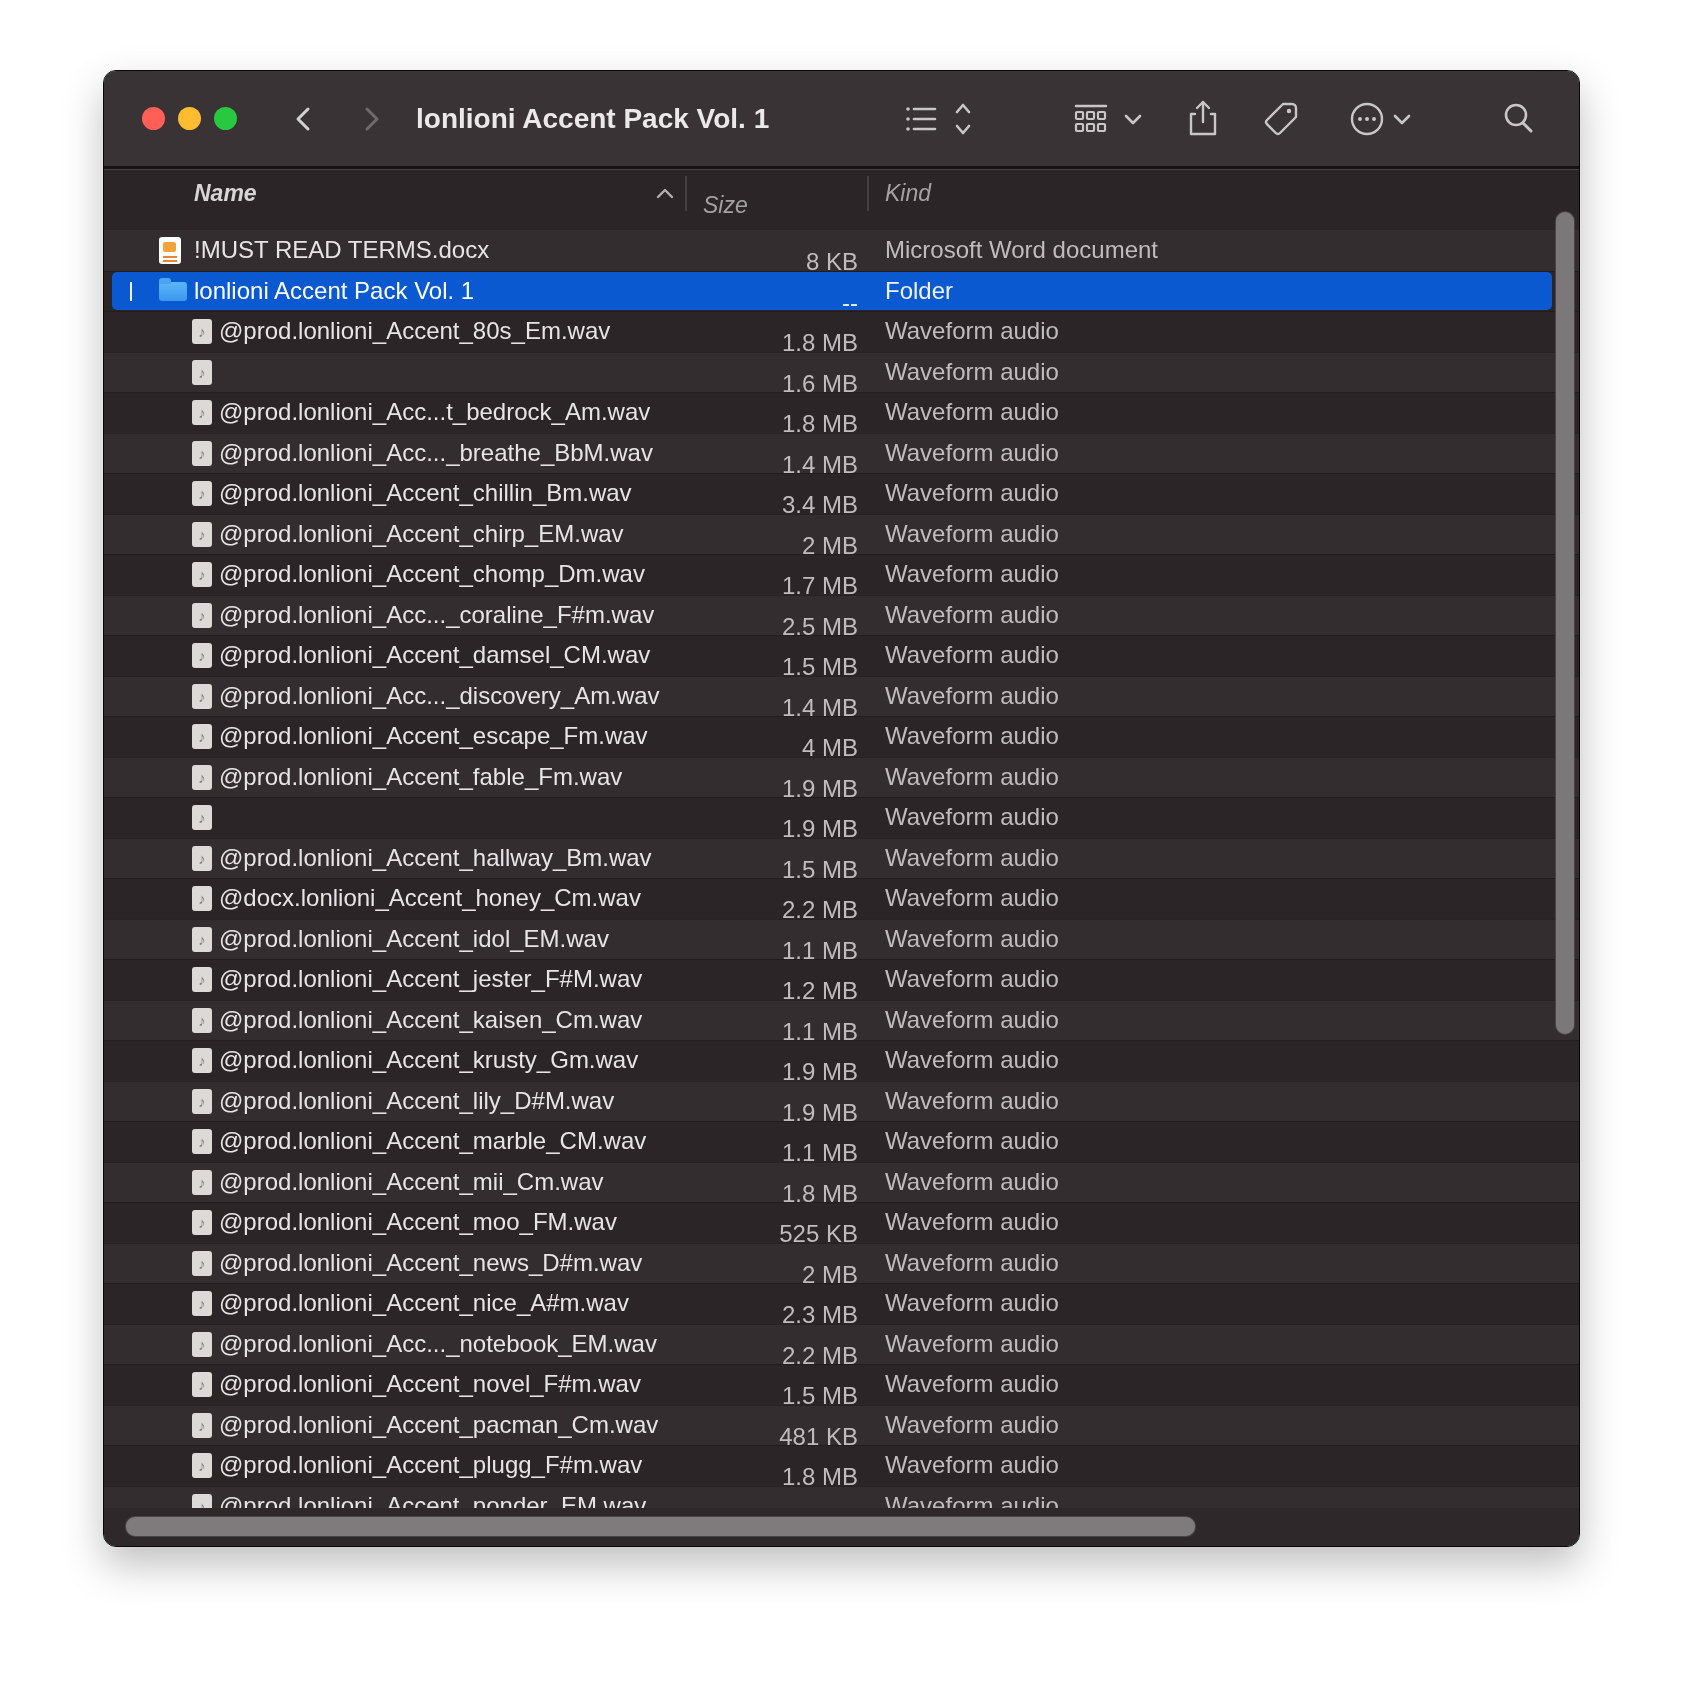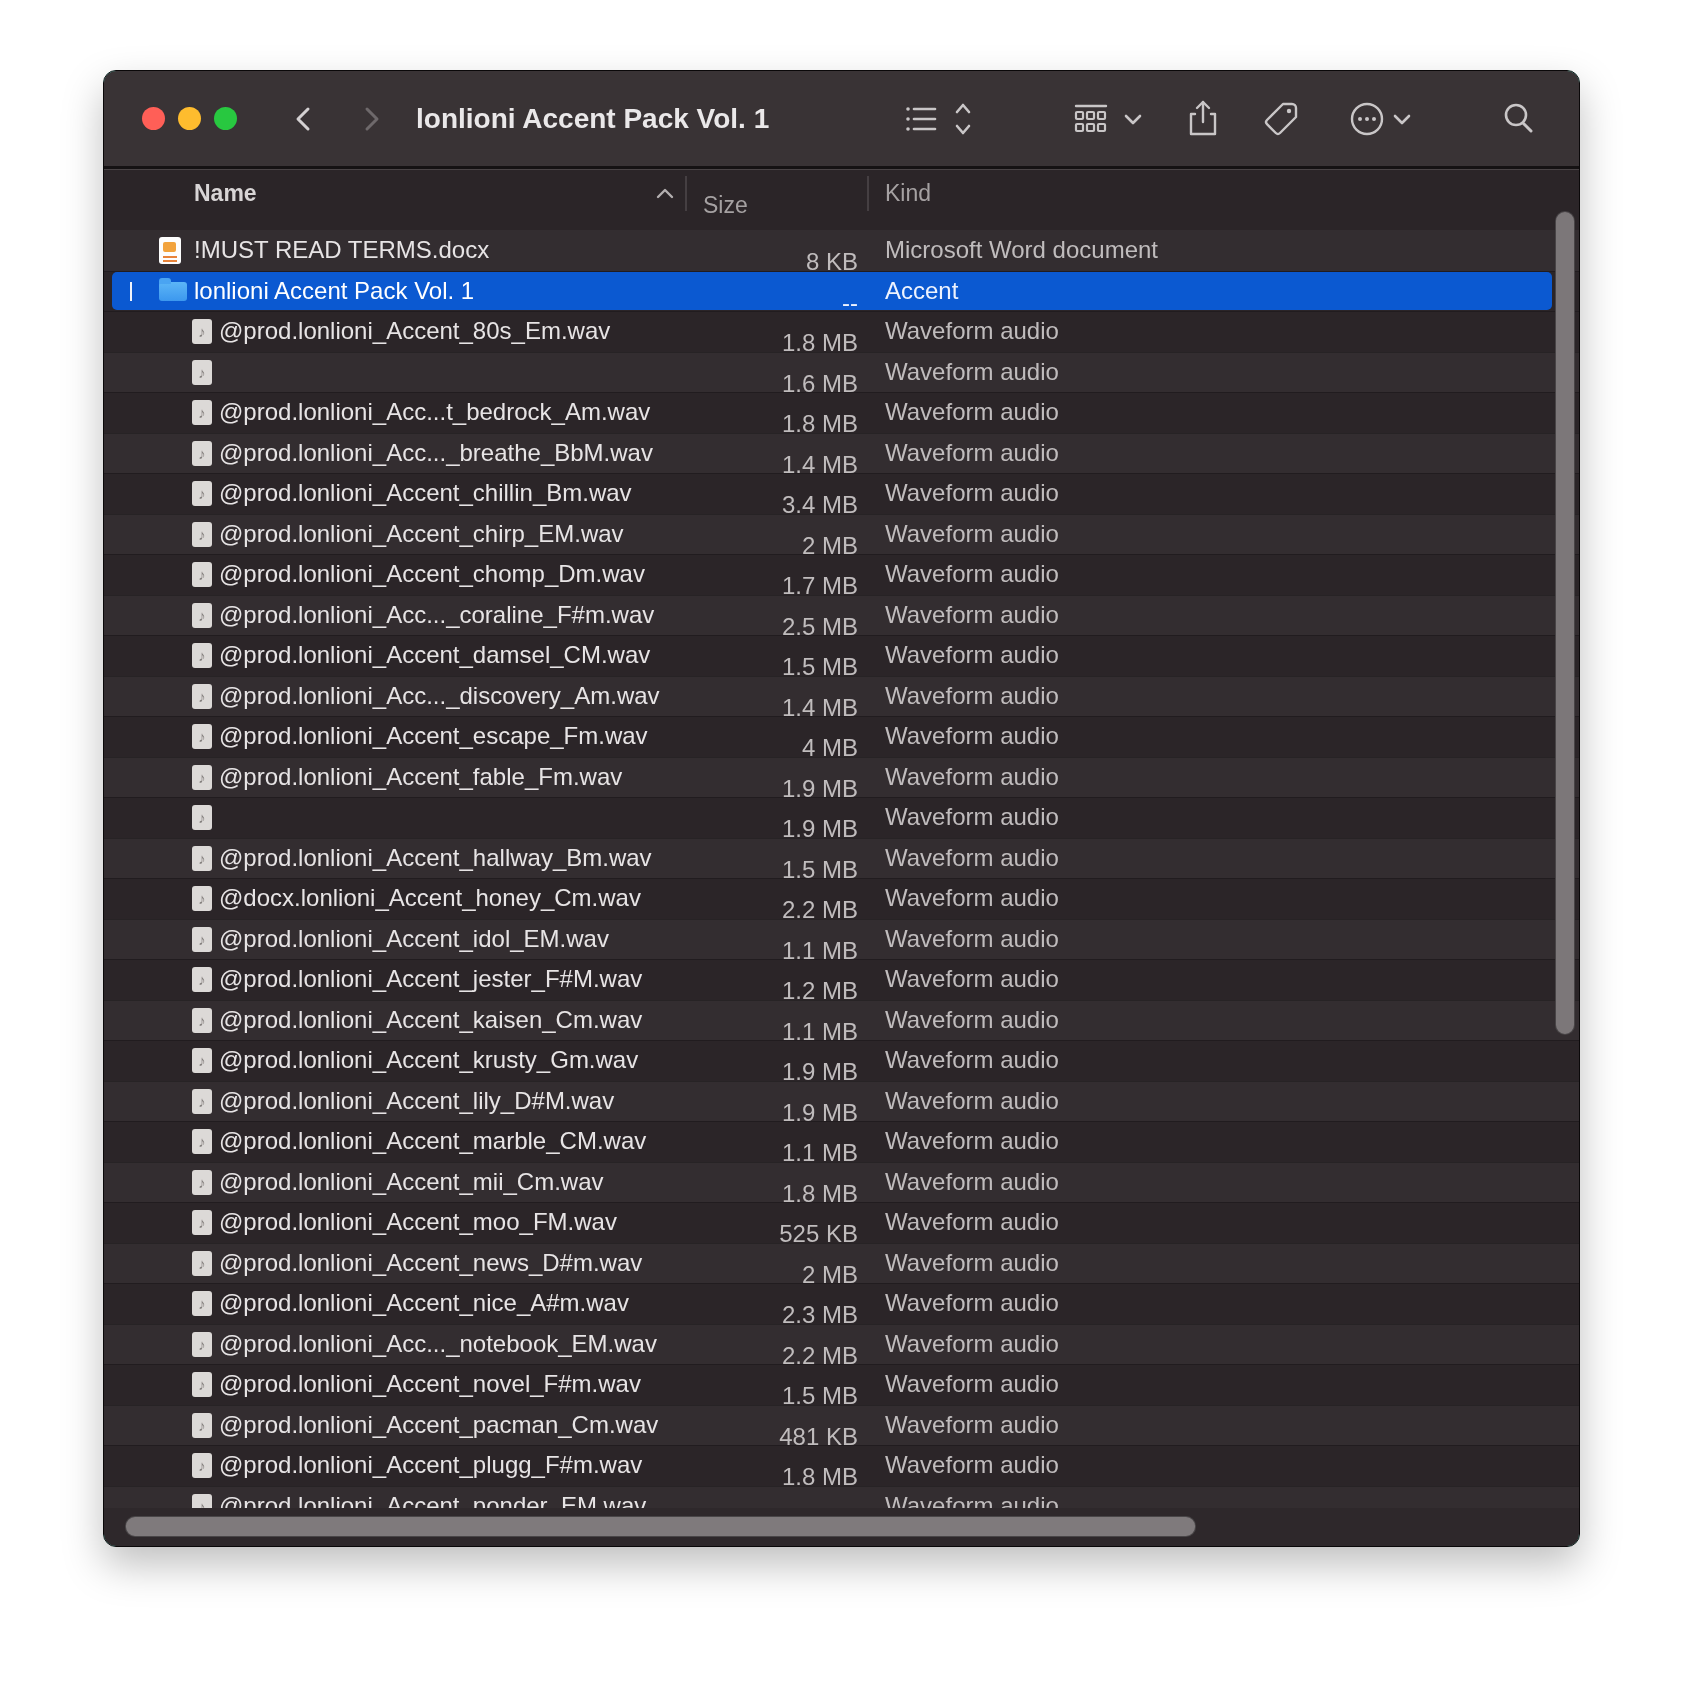--- a/index.html
+++ b/index.html
@@ -24,21 +24,21 @@
   .tl.green{left:110px;background:#28c840;}
   .tbtn{position:absolute;top:26px;width:44px;height:44px;display:flex;align-items:center;justify-content:center;}
   .tbtn svg{display:block;}
   .win-title{
     position:absolute;left:312px;top:0;height:95px;line-height:95px;
     font-size:28px;font-weight:700;color:#eae8e9;white-space:nowrap;
   }
   
   .colheader{
     position:absolute;left:0;top:98px;right:0;height:47px;background:#2b2528;
-    border-top:1px solid #4a4446;border-bottom:7px solid #ef4444;
+    border-top:1px solid #4a4446;border-bottom:7px solid #ef4444;font-style:italic;
   }
   .colheader .h-name{position:absolute;left:90px;top:0;line-height:47px;font-size:23px;font-weight:600;color:#d8d5d6;}
   .colheader .h-size{position:absolute;left:599px;top:0;line-height:47px;font-size:23px;color:#a5a1a2;margin-top:12px;}
   .colheader .h-kind{position:absolute;left:781px;top:0;line-height:47px;font-size:23px;color:#a5a1a2;}
   .h-sep{position:absolute;top:6px;bottom:6px;width:2px;background:#453f42;}
   .h-sep.s1{left:581px;} .h-sep.s2{left:763px;}
   .sort-caret{position:absolute;left:550px;top:16px;}
   
   .list{position:absolute;left:0;top:145px;right:0;height:1292px;overflow:hidden;}
   .spacer{height:14px;background:#2b2528;}
@@ -188,21 +188,21 @@
   <div class="row light">
     <span class="cell cell-name lvl1">!MUST READ TERMS.docx</span>
     <span class="cell cell-size">8 KB</span>
     <span class="cell cell-kind">Microsoft Word document</span>
   <span class="ficon icon-docx"></span>
       </div>
       <div class="row dark selected">
         <span class="selfill"></span>
     <span class="cell cell-name lvl1">lonlioni Accent Pack Vol. 1</span>
     <span class="cell cell-size">--</span>
-    <span class="cell cell-kind">Accent</span>
+    <span class="cell cell-kind">Folder</span>
   <span class="chev-wrap"><span class="chev-down"></span></span>
         <span class="ficon icon-folder"></span>
       </div>
       <div class="row dark">
     <span class="cell cell-name lvl2">@prod.lonlioni_Accent_80s_Em.wav</span>
     <span class="cell cell-size">1.8 MB</span>
     <span class="cell cell-kind">Waveform audio</span>
   <span class="ficon icon-wav">♪</span>
       </div>
       <div class="row light">

